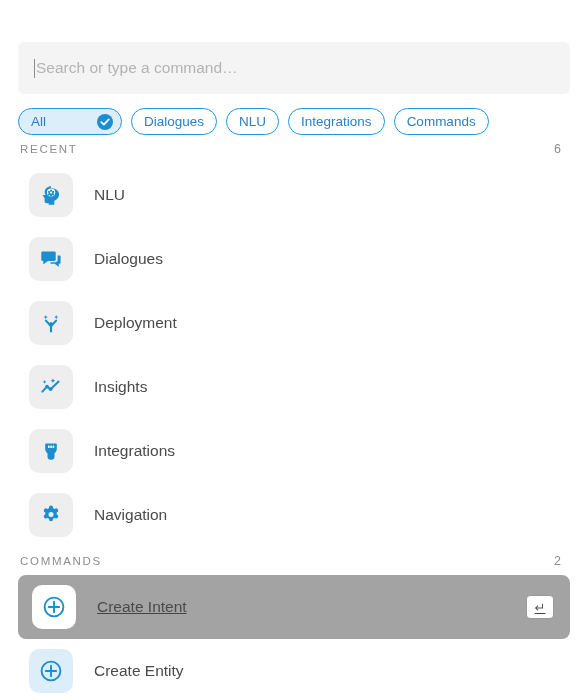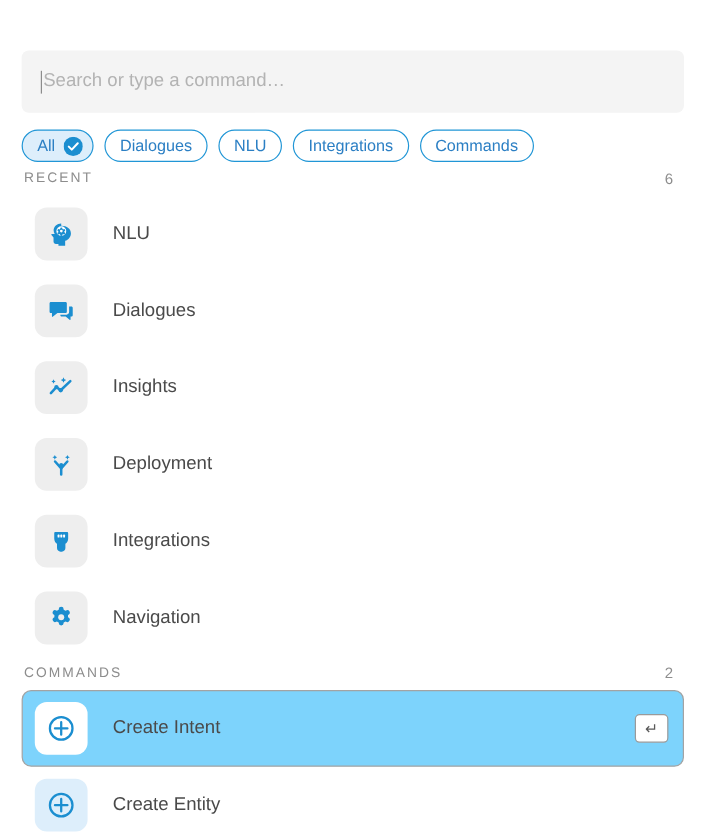--- a/index.html
+++ b/index.html
@@ -76,20 +76,21 @@
     border-radius: 14px;
     color: #2b7fc4;
     background: #ffffff;
     font-size: 13.5px;
     display: inline-flex;
     align-items: center;
     padding: 0 12px;
     box-sizing: border-box;
     white-space: nowrap;
     cursor: pointer;
+    gap: 44px;
   }
   .chip.active {
     background: #ddeefb;
     padding-right: 8px;
   }
   .chip .chip-check {
     margin-left: 7px;
     display: inline-flex;
     width: 16px;
     height: 16px;
@@ -120,22 +121,23 @@
     height: 64px;
     display: flex;
     align-items: center;
     border-radius: 8px;
     box-sizing: border-box;
     padding: 0 10px;
     cursor: pointer;
     border: 1px solid transparent;
   }
   .row.selected {
-    background: #7dd3fc;
-    border: 1px solid #a3a3a3;
+    background: #a3a3a3;
+    border: 4px solid #a3a3a3;
+    text-decoration: underline;
   }
   .tile {
     width: 44px;
     height: 44px;
     border-radius: 10px;
     background: #eeeeee;
     display: flex;
     align-items: center;
     justify-content: center;
     flex: 0 0 auto;
@@ -227,45 +229,45 @@
           <path d="M3.4 4.6h12.2c.6 0 1.1.5 1.1 1.1v7.1c0 .6-.5 1.1-1.1 1.1H8.9l-4 3.1c-.3.2-.6 0-.6-.3v-2.8h-.9c-.6 0-1.1-.5-1.1-1.1V5.7c0-.6.5-1.1 1.1-1.1z"></path>
           <path d="M18.6 8.4h1.9c.6 0 1.1.5 1.1 1.1v6.2c0 .6-.5 1.1-1.1 1.1h-.7v2.5c0 .3-.3.5-.6.3l-3.5-2.8h-3.3c-.6 0-1.1-.5-1.1-1.1v-.5h5.2c1.2 0 2.1-.9 2.1-2.1z"></path>
         </svg>
       </div>
       <span class="row-label">Dialogues</span>
     </div>
 
     <div class="row">
       <div class="tile">
         <svg width="24" height="24" viewBox="0 0 24 24">
+          <path d="M12 20.4 v-5.1 L6.9 9.6" fill="none" stroke="#1b8ed0" stroke-width="2.1" stroke-linecap="round" stroke-linejoin="round"></path>
+          <path d="M12 15.3 L17.1 9.6" fill="none" stroke="#1b8ed0" stroke-width="2.1" stroke-linecap="round" stroke-linejoin="round"></path>
+          <circle cx="12" cy="12.6" r="1.7" fill="#1b8ed0"></circle>
+          <path d="M6.7 4.1 l.62 1.4 1.4.62 -1.4.62 -.62 1.4 -.62 -1.4 -1.4 -.62 1.4 -.62z" fill="#1b8ed0"></path>
+          <path d="M17.2 4.1 l.62 1.4 1.4.62 -1.4.62 -.62 1.4 -.62 -1.4 -1.4 -.62 1.4 -.62z" fill="#1b8ed0"></path>
+        </svg>
+      </div>
+      <span class="row-label">Deployment</span>
+    </div>
+
+    <div class="row">
+      <div class="tile">
+        <svg width="24" height="24" viewBox="0 0 24 24">
           <path d="M3.4 16.6 L8 11.6 L11.6 14.2 L19.6 6.6" fill="none" stroke="#1b8ed0" stroke-width="2.1" stroke-linecap="round" stroke-linejoin="round"></path>
           <circle cx="8" cy="11.6" r="1.8" fill="#1b8ed0"></circle>
           <circle cx="11.6" cy="14.2" r="1.8" fill="#1b8ed0"></circle>
           <path d="M5.6 5.1 l.55 1.25 1.25.55 -1.25.55 -.55 1.25 -.55 -1.25 -1.25 -.55 1.25 -.55z" fill="#1b8ed0"></path>
           <path d="M13.9 3.4 l.7 1.6 1.6.7 -1.6.7 -.7 1.6 -.7 -1.6 -1.6 -.7 1.6 -.7z" fill="#1b8ed0"></path>
         </svg>
       </div>
       <span class="row-label">Insights</span>
     </div>
 
     <div class="row">
       <div class="tile">
-        <svg width="24" height="24" viewBox="0 0 24 24">
-          <path d="M12 20.4 v-5.1 L6.9 9.6" fill="none" stroke="#1b8ed0" stroke-width="2.1" stroke-linecap="round" stroke-linejoin="round"></path>
-          <path d="M12 15.3 L17.1 9.6" fill="none" stroke="#1b8ed0" stroke-width="2.1" stroke-linecap="round" stroke-linejoin="round"></path>
-          <circle cx="12" cy="12.6" r="1.7" fill="#1b8ed0"></circle>
-          <path d="M6.7 4.1 l.62 1.4 1.4.62 -1.4.62 -.62 1.4 -.62 -1.4 -1.4 -.62 1.4 -.62z" fill="#1b8ed0"></path>
-          <path d="M17.2 4.1 l.62 1.4 1.4.62 -1.4.62 -.62 1.4 -.62 -1.4 -1.4 -.62 1.4 -.62z" fill="#1b8ed0"></path>
-        </svg>
-      </div>
-      <span class="row-label">Deployment</span>
-    </div>
-
-    <div class="row">
-      <div class="tile">
         <svg width="24" height="24" viewBox="0 0 24 24" fill="#1b8ed0">
           <path d="M7.1 4.4h9.8c.5 0 .9.4.9.9v4.4c0 2.1-1 3.6-2.3 4.5v3.5c0 1.7-1.3 3-3 3h-1c-1.7 0-3-1.3-3-3v-3.5c-1.3-.9-2.3-2.4-2.3-4.5V5.3c0-.5.4-.9.9-.9z"></path>
           <rect x="9" y="6.5" width="1.6" height="2.4" rx=".5" fill="#ffffff"></rect>
           <rect x="11.3" y="6.5" width="1.6" height="2.4" rx=".5" fill="#ffffff"></rect>
           <rect x="13.6" y="6.5" width="1.6" height="2.4" rx=".5" fill="#ffffff"></rect>
         </svg>
       </div>
       <span class="row-label">Integrations</span>
     </div>
 

